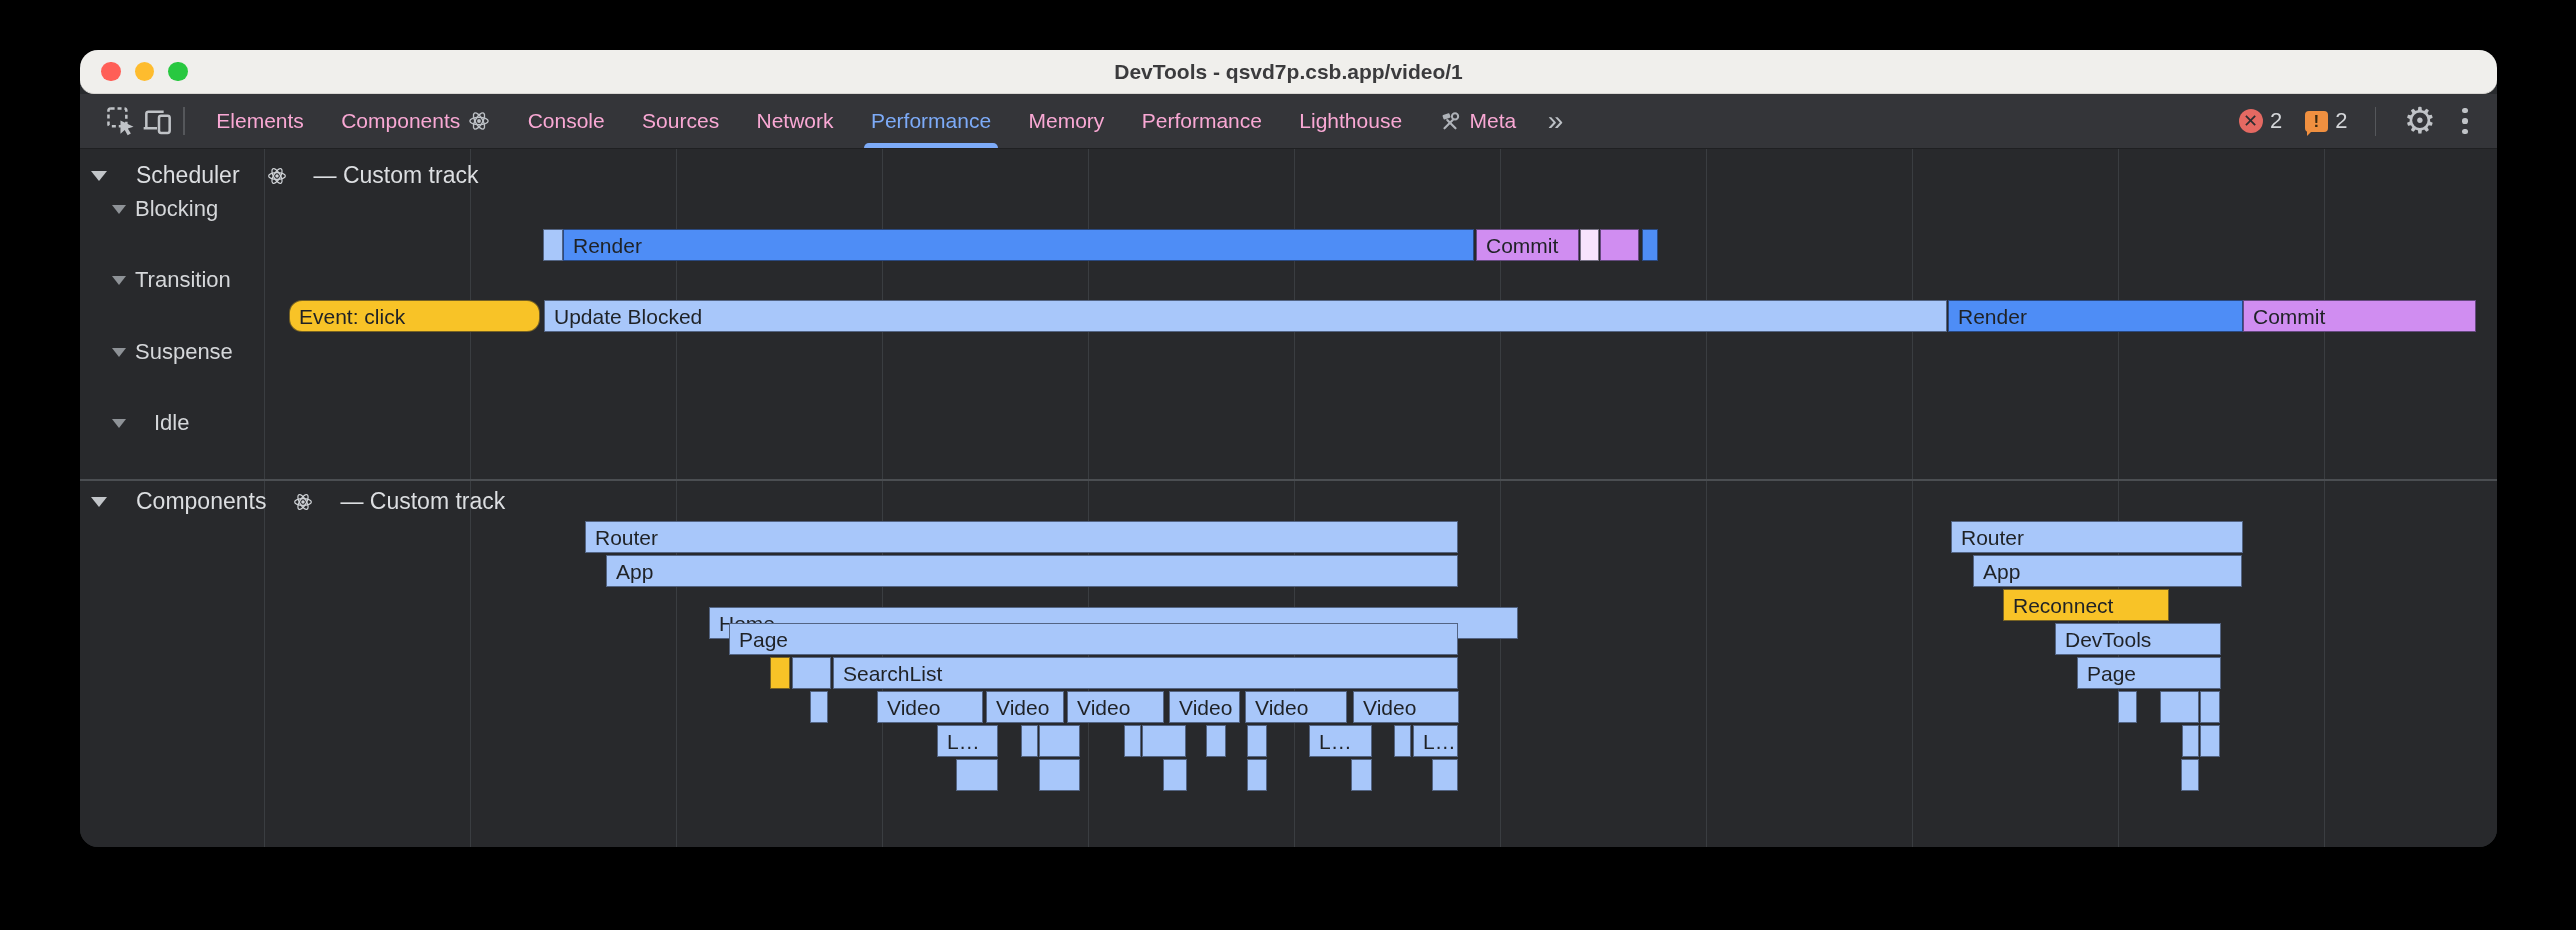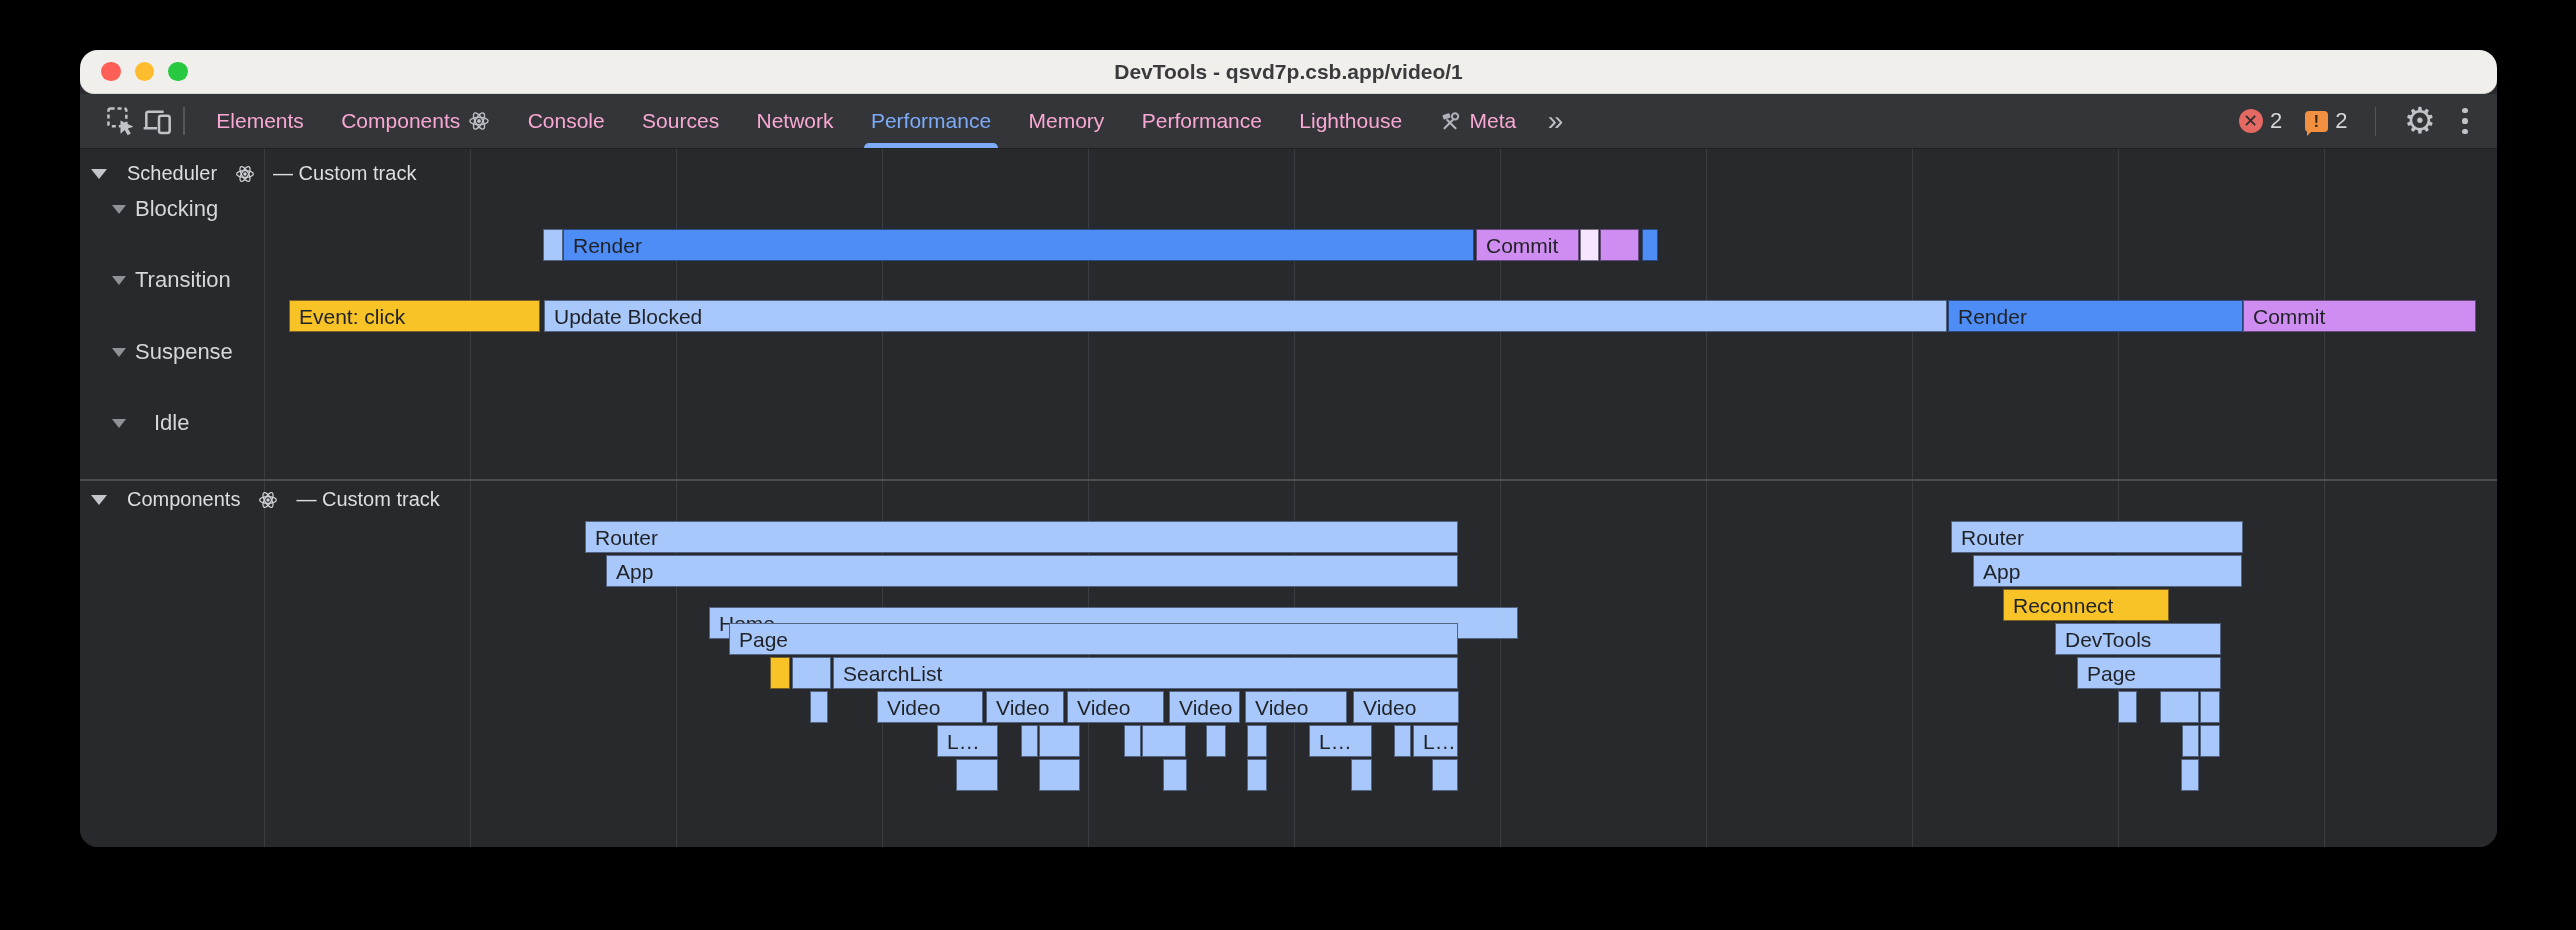--- a/index.html
+++ b/index.html
@@ -39,21 +39,21 @@
             border-top-color:#f09040;border-left-color:#f09040;}
   .tb-sep2{width:1.6px;height:29px;background:#55575b;margin:0 16px;flex:0 0 auto;}
   .gear{font-size:36px;color:#c0c3c7;line-height:1;padding:0 11.4px;flex:0 0 auto;}
   .kebab{display:flex;flex-direction:column;gap:4.9px;padding:0 14.6px;flex:0 0 auto;}
   .kebab i{width:5.7px;height:5.7px;border-radius:50%;background:#c0c3c7;}
   
   .content{position:relative;height:700px;background:#28292c;overflow:hidden;
      background-image:repeating-linear-gradient(to right,transparent 0,transparent 205px,#3a3d41 205px,#3a3d41 206px);
      background-position:-21px 0;}
   .track-divider{position:absolute;left:0;right:0;top:330px;height:1.6px;background:#4b4e52;}
-  .hdr{position:absolute;display:flex;align-items:center;gap:18px;font-size:20px;color:#dcdee1;}
+  .hdr{position:absolute;display:flex;align-items:center;gap:27px;font-size:23px;color:#dcdee1;}
   .hdr .tri{border-left:8px solid transparent;border-right:8px solid transparent;border-top:10.6px solid #c2c5c9;margin-right:1.6px;}
   .sub-label{position:absolute;display:flex;align-items:center;gap:9px;font-size:22px;color:#d5d7da;}
   .sub-label .tri{border-left:7.3px solid transparent;border-right:7.3px solid transparent;border-top:9.7px solid #8e9297;}
   .bar{position:absolute;height:32px;box-sizing:border-box;border:0.8px solid rgba(12,18,32,.55);
        font-size:21px;color:#1f2226;line-height:31px;white-space:nowrap;overflow:hidden;}
   .bar span{padding-left:9px;}
 </style>
 </head>
 <body>
 
@@ -199,21 +199,21 @@
         <span>— Custom track</span>
       </div>
 
       <div id="bars-layer">
           <div class="bar" style="left: 463px; top: 80px; width: 19.5px; background: rgb(168, 199, 250);"></div>
           <div class="bar" style="left: 483px; top: 80px; width: 911px; background: rgb(78, 141, 246);"><span>Render</span></div>
           <div class="bar" style="left: 1396px; top: 80px; width: 103px; background: rgb(208, 141, 241);"><span>Commit</span></div>
           <div class="bar" style="left: 1500px; top: 80px; width: 18.7px; background: rgb(247, 228, 253);"></div>
           <div class="bar" style="left: 1520px; top: 80px; width: 39px; background: rgb(208, 141, 241);"></div>
           <div class="bar" style="left: 1562px; top: 80px; width: 16px; background: rgb(78, 141, 246);"></div>
-          <div class="bar" style="left: 209px; top: 151px; width: 251px; background: rgb(248, 195, 39);"><span>Event: click</span></div>
+          <div class="bar" style="left: 209px; top: 151px; width: 251px; background: rgb(248, 195, 39); border-radius: 13px;"><span>Event: click</span></div>
           <div class="bar" style="left: 464px; top: 151px; width: 1403px; background: rgb(168, 199, 250);"><span>Update Blocked</span></div>
           <div class="bar" style="left: 1868px; top: 151px; width: 295px; background: rgb(78, 141, 246);"><span>Render</span></div>
           <div class="bar" style="left: 2163px; top: 151px; width: 233px; background: rgb(208, 141, 241);"><span>Commit</span></div>
           <div class="bar" style="left: 505px; top: 372px; width: 873px; background: rgb(168, 199, 250);"><span>Router</span></div>
           <div class="bar" style="left: 1871px; top: 372px; width: 292px; background: rgb(168, 199, 250);"><span>Router</span></div>
           <div class="bar" style="left: 526px; top: 406px; width: 852px; background: rgb(168, 199, 250);"><span>App</span></div>
           <div class="bar" style="left: 1893px; top: 406px; width: 269px; background: rgb(168, 199, 250);"><span>App</span></div>
           <div class="bar" style="left: 629px; top: 440px; width: 809px; background: rgb(168, 199, 250); margin-top: 18px;"><span>Home</span></div>
           <div class="bar" style="left: 1923px; top: 440px; width: 166px; background: rgb(248, 195, 39);"><span>Reconnect</span></div>
           <div class="bar" style="left: 649px; top: 474px; width: 729px; background: rgb(168, 199, 250);"><span>Page</span></div>

